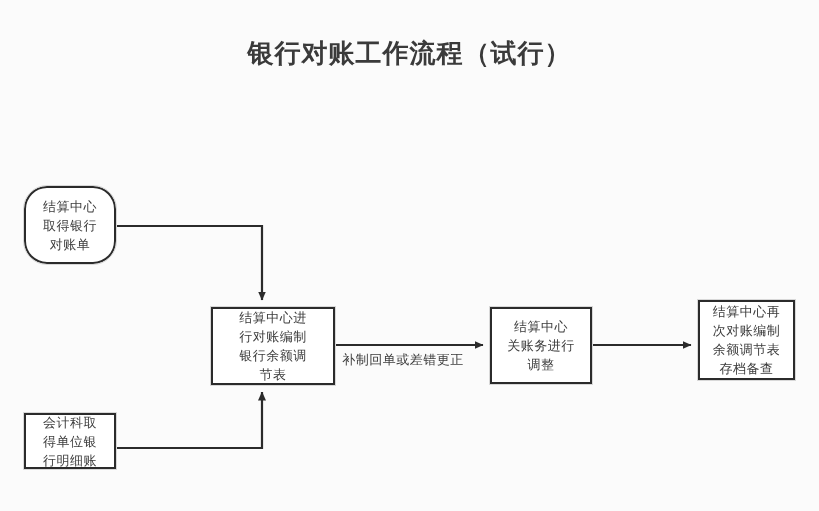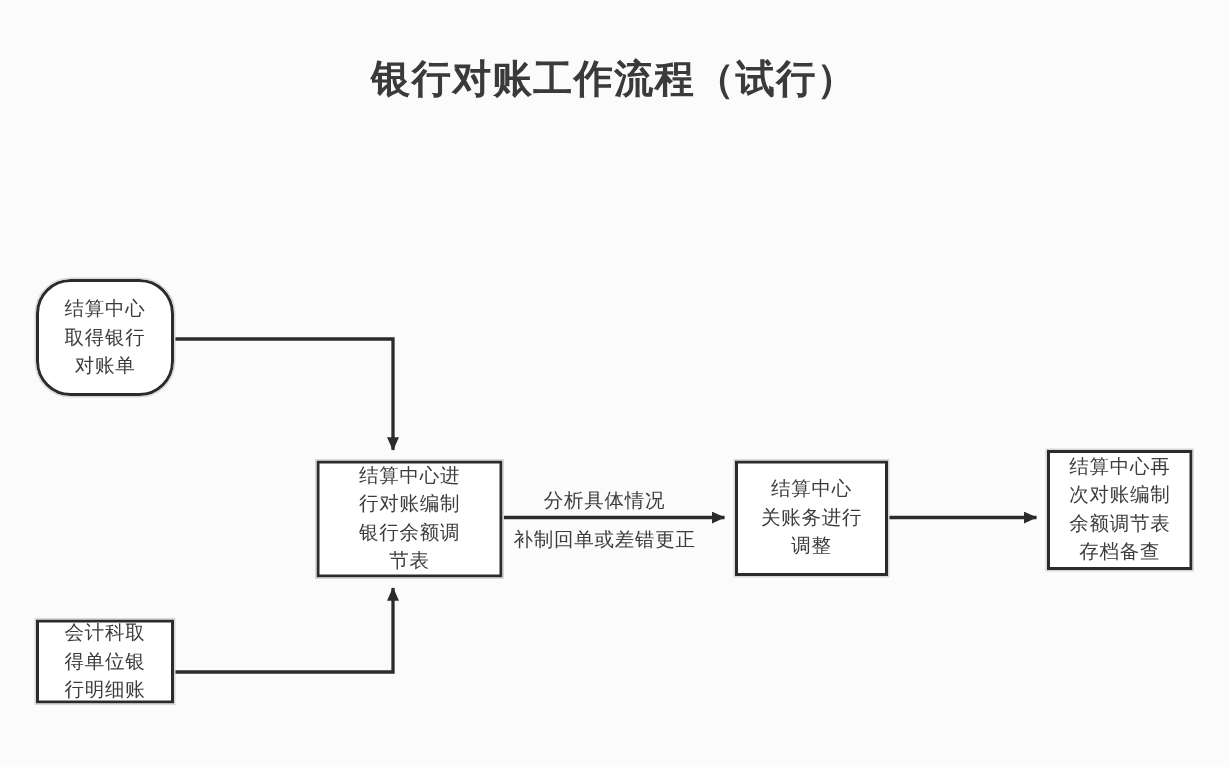--- a/index.html
+++ b/index.html
@@ -145,17 +145,16 @@
 调整</span>
   </div>
 
   <div class="node" id="node-archive">
     <span class="node-label">结算中心再
 次对账编制
 余额调节表
 存档备查</span>
   </div>
 
-  <div class="edge-label" id="edge-label-analyze">分析具体情况</div>
 
   <div class="edge-label" id="edge-label-correct">补制回单或差错更正</div>
 
 </div>
 
 </body></html>

